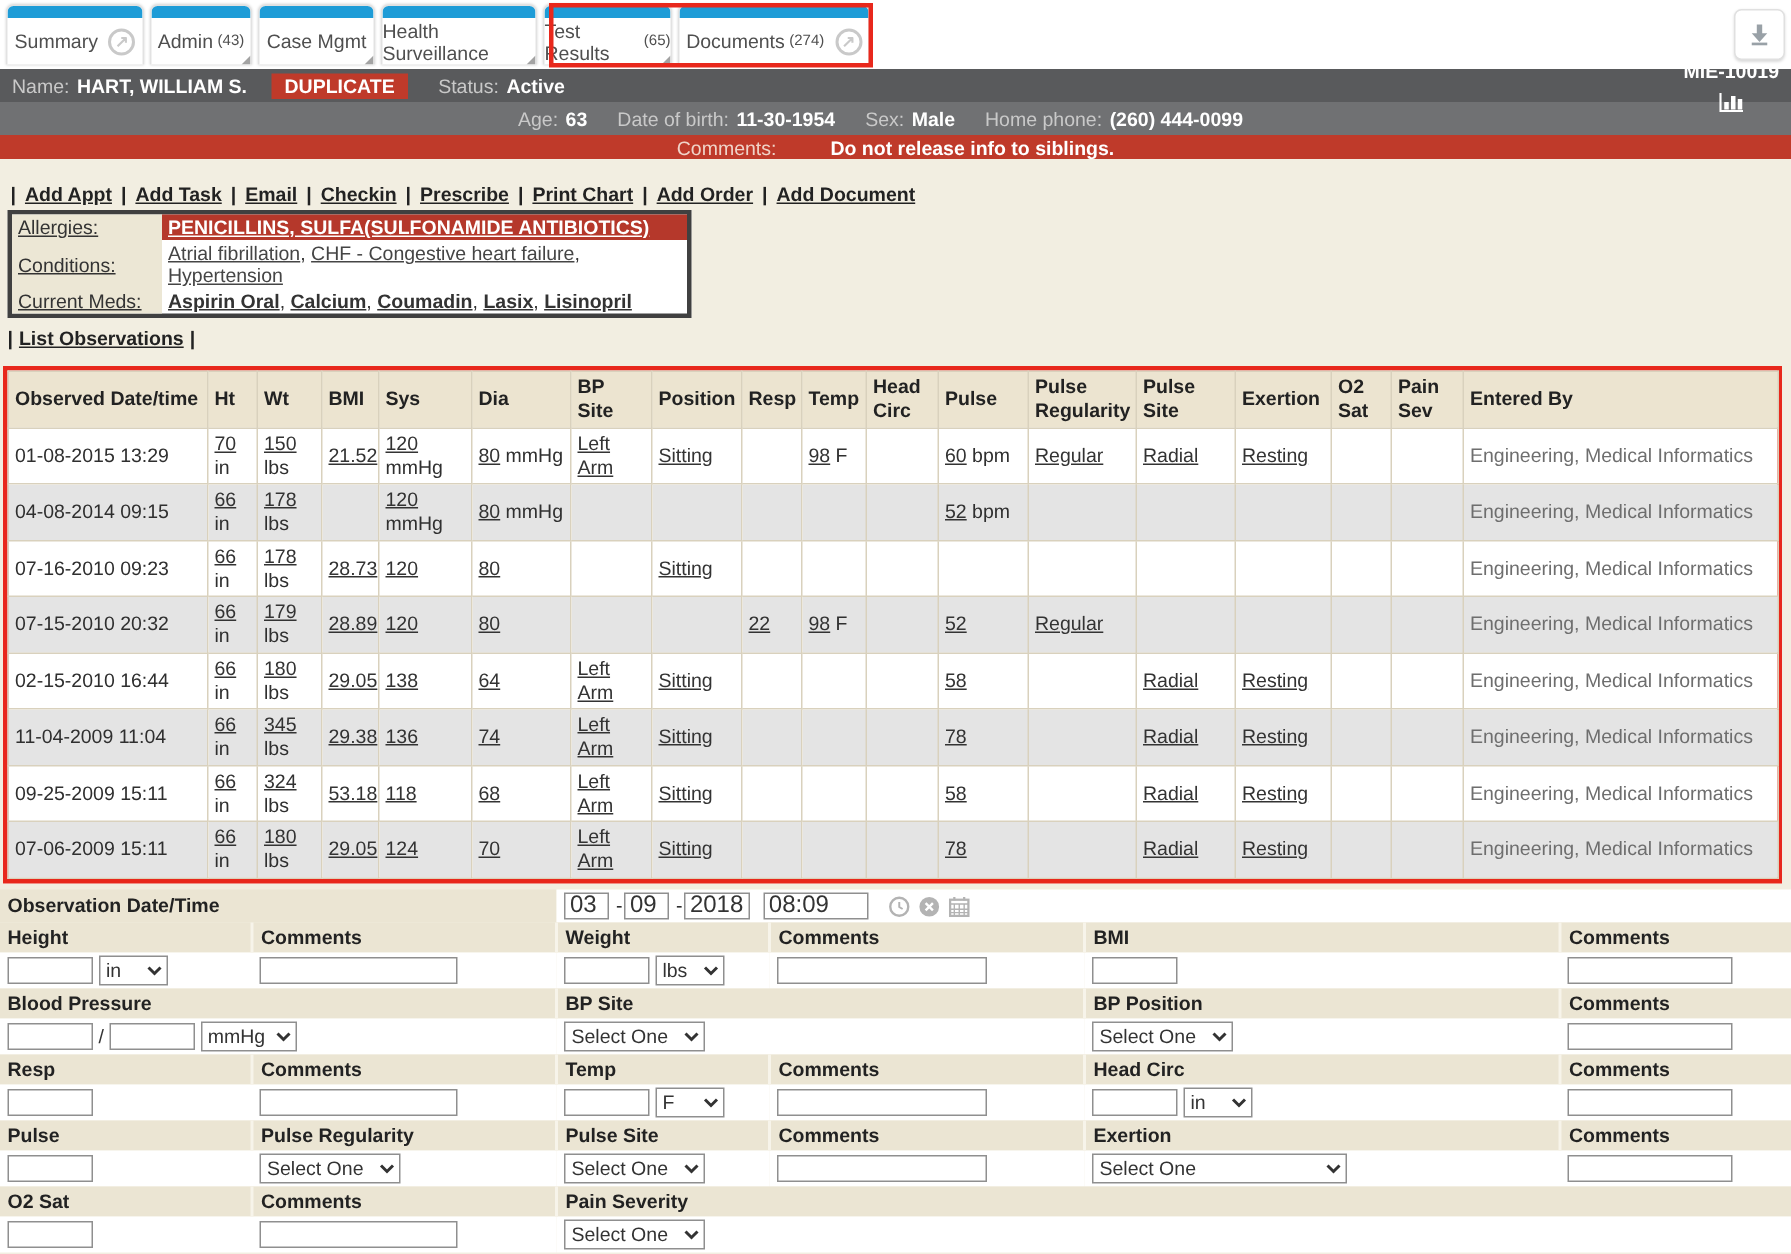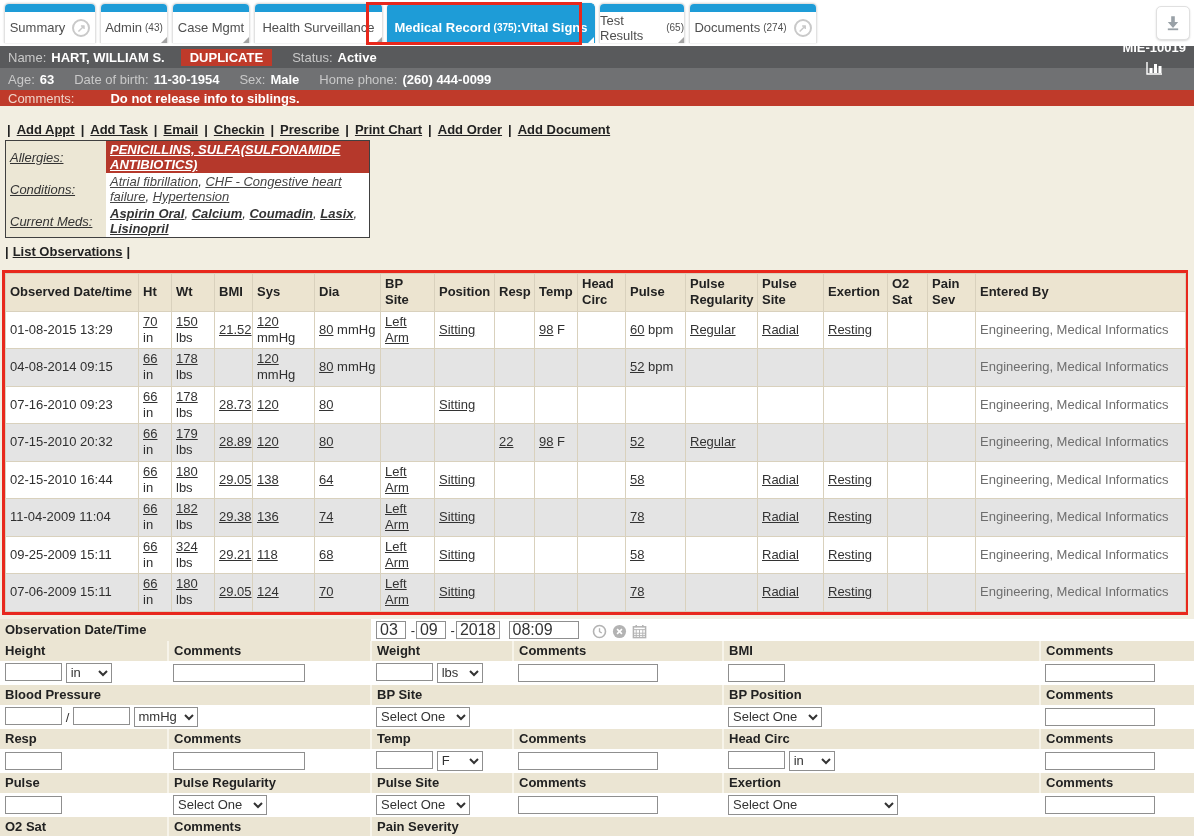--- a/index.html
+++ b/index.html
@@ -29,40 +29,40 @@
   .tab.active .fold { border-bottom-color:#fff; }
   .popout { display:inline-block; width:18px; height:18px; margin-left:7px;
             border:2px solid #c9c9c9; border-radius:50%;
             color:#c9c9c9; font-size:11px; line-height:14px; text-align:center; font-weight:bold; }
   .dl-btn { margin-left:auto; width:34px; height:34px; margin-top:3px;
             border:1px solid #e0e0e0; border-radius:5px; background:#fff;
             display:flex; align-items:center; justify-content:center;
             box-shadow:0 1px 2px rgba(0,0,0,.15); cursor:pointer; }
 
   
-  .bar { display:flex; align-items:center; padding:0 8px; color:#fff; }
+  .bar { display:flex; align-items:center; padding:0 8px; color:#fff;justify-content:center; }
   .bar .lbl { color:#c9c9c9; margin-right:5px; }
   .bar .val { font-weight:bold; }
   .bar-name { height:22px; background:#595a5c; }
   .badge { background:#bf3a2a; color:#fff; font-weight:bold; padding:1px 9px; margin:0 16px; }
   .status-lbl { margin-left:4px; }
   .mrn-wrap { margin-left:auto; display:flex; align-items:center; gap:6px;flex-direction:column; }
   .bar-info { height:22px; background:#707173; }
   .bar-info .pair { margin-right:20px; }
   .bar-comments { height:16px; background:#bf3a2a; }
   .bar-comments .lbl { color:#f0d4c9; margin-right:36px; }
   .bar-comments .val { font-weight:bold; }
 
   
   .content { padding:0 5px; }
   .actions { margin-top:16px; font-weight:bold; color:#222; }
   .action-sep { margin:0 2px; }
   .action-link { text-decoration:underline; margin:0 4px; cursor:pointer; color:#222; }
 
-  .summary-box { margin-top:3px; width:365px; border:1px solid #404040; background:#fff;font-style:italic; }
+  .summary-box { margin-top:3px; width:456px; border:3px solid #404040; background:#fff; }
   .summary-box table { border-collapse:collapse; width:100%; }
   .summary-box td { padding:1px 4px; height:17px; vertical-align:middle; }
   .sb-lbl { width:100px; background:#ece7d5; }
   .sb-lbl span { text-decoration:underline; cursor:pointer; }
   .allergy-val { background:#b5382b; color:#fff; font-weight:bold; }
   .allergy-val span { text-decoration:underline; cursor:pointer; }
   .med-link { font-weight:bold; color:#333; text-decoration:underline; cursor:pointer; }
   .cond-link { color:#454545; text-decoration:underline; cursor:pointer; }
 
   .list-obs { margin-top:6px; font-weight:bold; color:#222; }
@@ -114,28 +114,22 @@
         </div>
         <div class="tab" style="width: 68px;">
           <span class="tab-label">Admin</span>
           <span class="tab-count">(43)</span>
           <span class="fold"></span>
         </div>
         <div class="tab" style="width: 78px;">
           <span class="tab-label">Case Mgmt</span>
           <span class="fold"></span>
         </div>
-        <div class="tab" style="width: 129px; text-align: right;">
+        <div class="tab" style="width: 104px;">
           <span class="tab-label">Health Surveillance</span>
-          <span class="fold"></span>
-        </div>
-        <div class="tab active" style="width: 208px;">
-          <span class="tab-label">Medical Record</span>
-          <span class="tab-count">(375)</span>
-          <span class="tab-suffix">:Vital Signs</span>
           <span class="fold"></span>
         </div>
         <div class="tab" style="width: 86px;">
           <span class="tab-label">Test Results</span>
           <span class="tab-count">(65)</span>
           <span class="fold"></span>
         </div>
         <div class="tab" style="width: 128px;">
           <span class="tab-label">Documents</span>
           <span class="tab-count">(274)</span>
@@ -344,42 +338,42 @@
               <td></td>
               <td><span class="cell-link">Radial</span></td>
               <td><span class="cell-link">Resting</span></td>
               <td></td>
               <td></td>
               <td><span class="muted">Engineering, Medical Informatics</span></td>
             </tr>
             <tr class="even">
               <td><span>11-04-2009 11:04</span></td>
               <td><span class="cell-link">66</span><span class="unit"> in</span></td>
-              <td><span class="cell-link">182</span><span class="unit"> lbs</span></td>
+              <td><span class="cell-link">345</span><span class="unit"> lbs</span></td>
               <td><span class="cell-link">29.38</span></td>
               <td><span class="cell-link">136</span></td>
               <td><span class="cell-link">74</span></td>
               <td><span class="cell-link">Left Arm</span></td>
               <td><span class="cell-link">Sitting</span></td>
               <td></td>
               <td></td>
               <td></td>
               <td><span class="cell-link">78</span></td>
               <td></td>
               <td><span class="cell-link">Radial</span></td>
               <td><span class="cell-link">Resting</span></td>
               <td></td>
               <td></td>
               <td><span class="muted">Engineering, Medical Informatics</span></td>
             </tr>
             <tr>
               <td><span>09-25-2009 15:11</span></td>
               <td><span class="cell-link">66</span><span class="unit"> in</span></td>
               <td><span class="cell-link">324</span><span class="unit"> lbs</span></td>
-              <td><span class="cell-link">29.21</span></td>
+              <td><span class="cell-link">53.18</span></td>
               <td><span class="cell-link">118</span></td>
               <td><span class="cell-link">68</span></td>
               <td><span class="cell-link">Left Arm</span></td>
               <td><span class="cell-link">Sitting</span></td>
               <td></td>
               <td></td>
               <td></td>
               <td><span class="cell-link">58</span></td>
               <td></td>
               <td><span class="cell-link">Radial</span></td>

